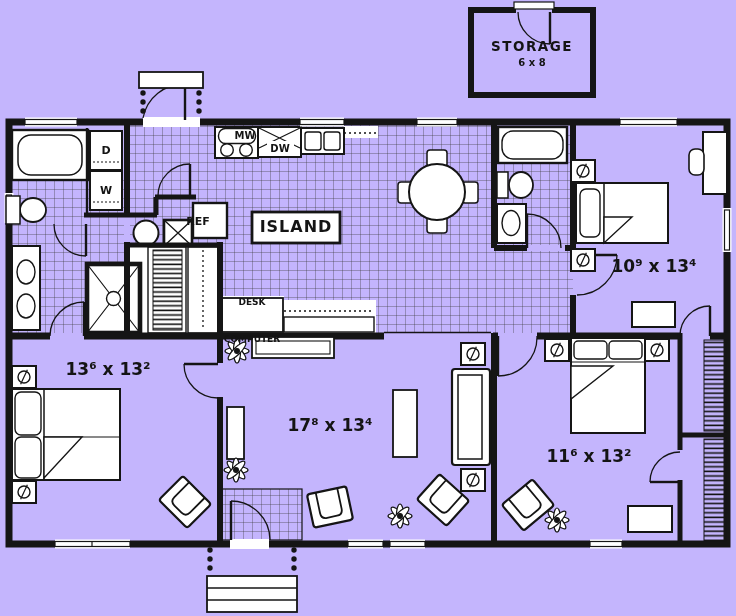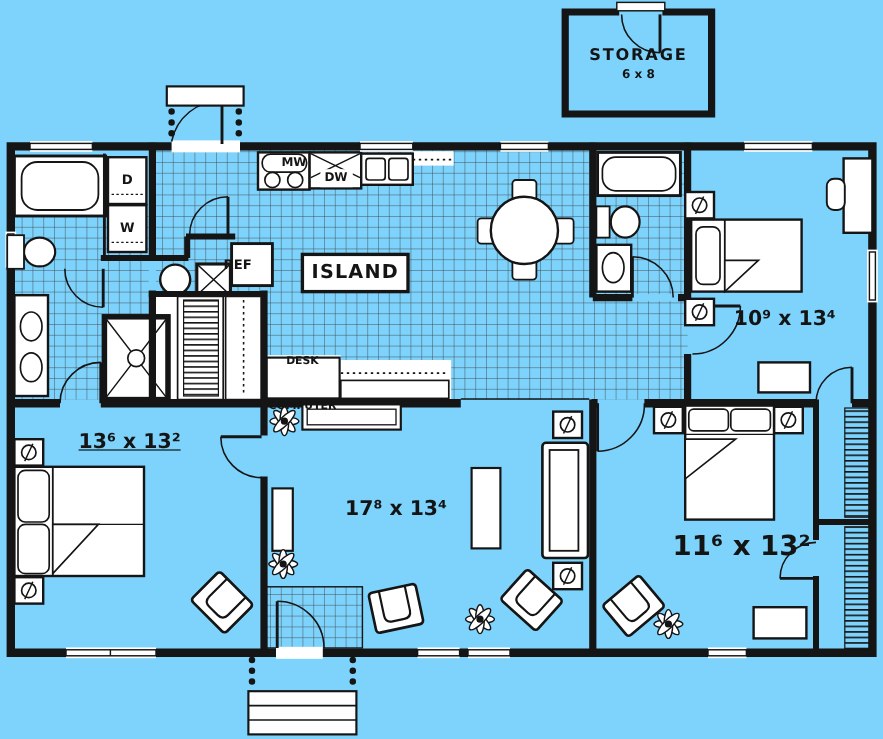--- a/index.html
+++ b/index.html
@@ -1,16 +1,16 @@
 <!DOCTYPE html>
 <html><head>
 <meta charset="utf-8">
 <style>
   html,body{margin:0;padding:0;background:#ffffff;}
-  .plan-wrap{position:relative;width:736px;height:616px;background:#7dd3fc;overflow:hidden;}
+  .plan-wrap{position:relative;width:736px;height:616px;background:#c4b5fd;overflow:hidden;}
   .plan-wrap svg{position:absolute;left:0;top:0;}
   .lbl{position:absolute;transform:translate(-50%,-50%);font-family:"DejaVu Sans",sans-serif;
        font-weight:bold;color:#141414;white-space:nowrap;line-height:1;}
 </style>
 </head>
 <body>
 
 <div class="plan-wrap">
 
 <svg width="736" height="616" viewBox="0 0 736 616">
@@ -345,18 +345,18 @@
 <div class="lbl" style="left:532px;top:47px;font-size:13.5px;letter-spacing:1.5px;">STORAGE</div>
 <div class="lbl" style="left:532px;top:63px;font-size:10px;">6 x 8</div>
 <div class="lbl" style="left:106px;top:150px;font-size:11px;">D</div>
 <div class="lbl" style="left:106px;top:190px;font-size:11px;">W</div>
 <div class="lbl" style="left:245px;top:136px;font-size:10px;">MW</div>
 <div class="lbl" style="left:280px;top:149px;font-size:10px;">DW</div>
 <div class="lbl" style="left:198px;top:221px;font-size:11px;">REF</div>
 <div class="lbl" style="left:296px;top:227px;font-size:16px;letter-spacing:1px;">ISLAND</div>
 <div class="lbl" style="left:252px;top:307px;font-size:9px;margin-top:32px;">COMPUTER</div>
 <div class="lbl" style="left:252px;top:302px;font-size:9px;">DESK</div>
-<div class="lbl" style="left:108px;top:369px;font-size:17px;text-decoration:underline;">13⁶ x 13²</div>
+<div class="lbl" style="left:108px;top:369px;font-size:17px;">13⁶ x 13²</div>
 <div class="lbl" style="left:330px;top:425px;font-size:17px;">17⁸ x 13⁴</div>
-<div class="lbl" style="left:618px;top:456px;font-size:23px;">11⁶ x 13²</div>
+<div class="lbl" style="left:589px;top:456px;font-size:17px;">11⁶ x 13²</div>
 <div class="lbl" style="left:654px;top:266px;font-size:17px;">10⁹ x 13⁴</div>
 
 </div>
 
 </body></html>

